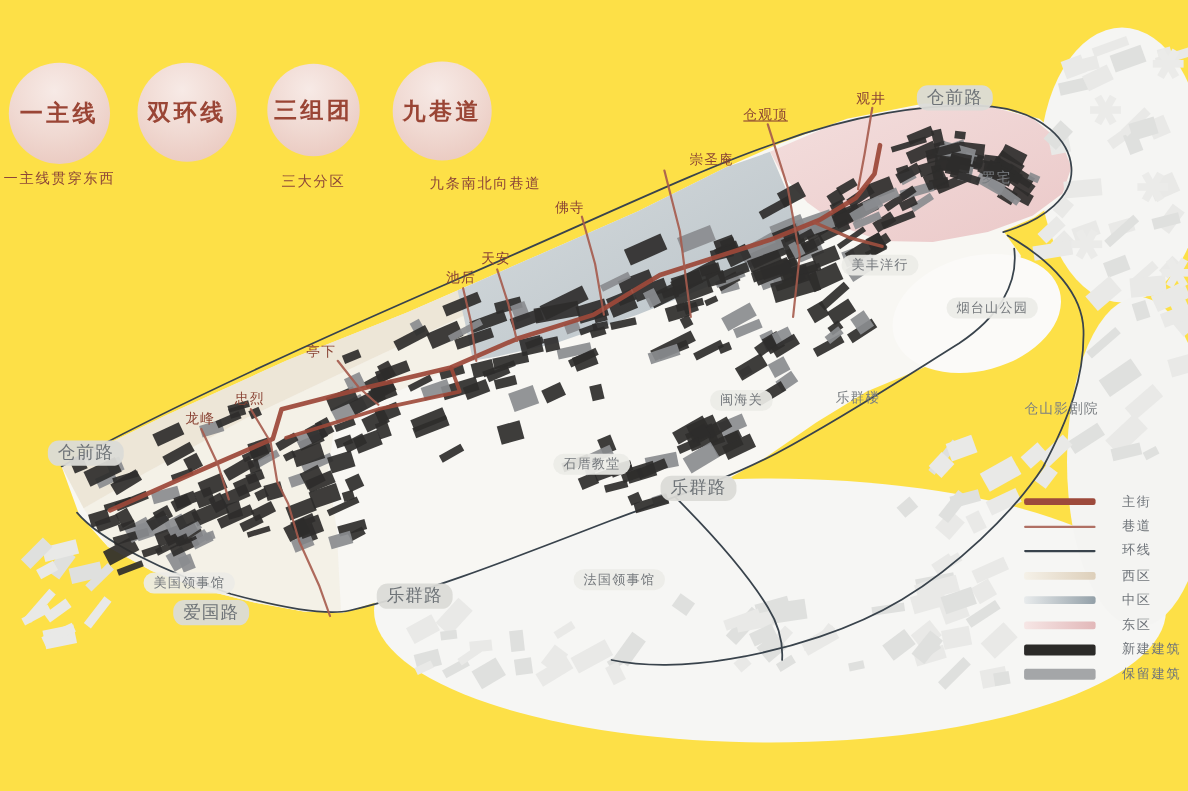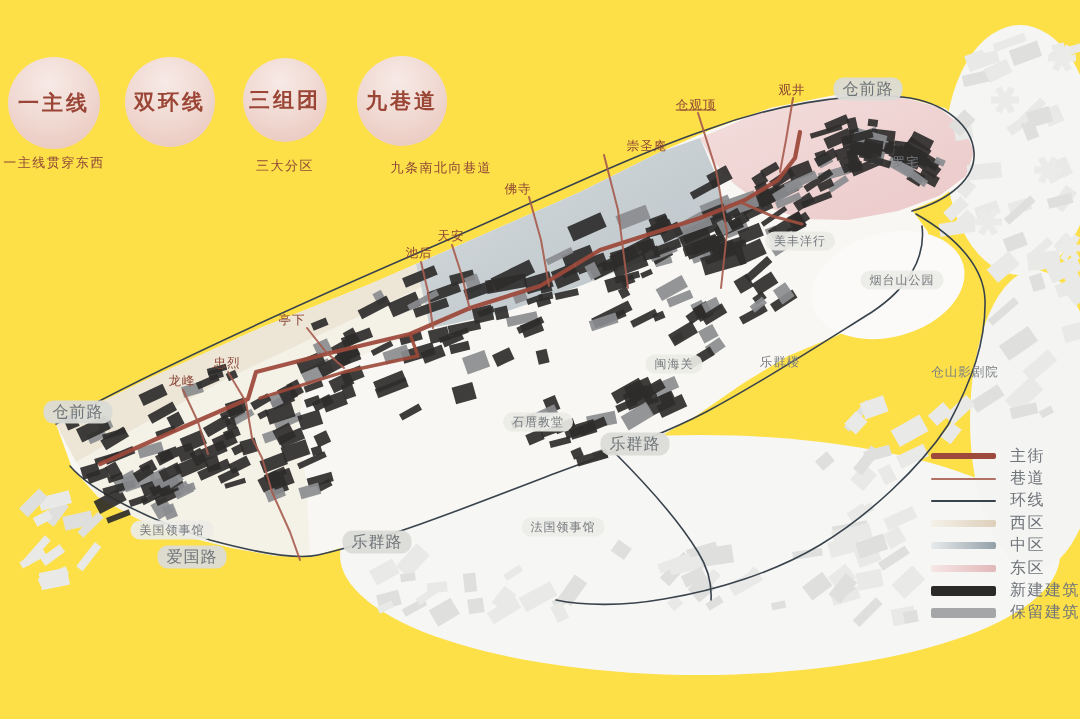--- a/index.html
+++ b/index.html
@@ -21,21 +21,21 @@
       background:radial-gradient(circle at 45% 28%, #f7eae6 0%, #f0d9d2 48%, #e8c3b9 100%);z-index:4;}
   .concept-title{font-family:"DejaVu Serif",serif;font-weight:bold;font-size:21px;color:#9a4535;
       letter-spacing:3px;}
   .concept-desc{position:absolute;text-align:center;color:#8d4638;font-size:13px;line-height:21px;
       letter-spacing:1.5px;font-family:"DejaVu Serif",serif;z-index:4;width:180px;}
 
   
   #legend{position:absolute;left:931px;top:445px;z-index:6;}
   .legend-row{display:flex;align-items:center;height:22.4px;}
   .legend-swatch{width:65px;flex:0 0 65px;border-radius:2px;}
-  .legend-label{margin-left:14px;font-size:16px;color:#6f747a;letter-spacing:1.5px;}
+  .legend-label{margin-left:24px;font-size:12px;color:#6f747a;letter-spacing:1.5px;}
 </style>
 </head>
 <body>
 
 <div class="stage">
 
   <svg id="map-svg" width="1080" height="719" viewBox="0 0 1080 719">
     <defs>
       <linearGradient id="gm" x1="0" y1="0" x2="1" y2="1">
         <stop offset="0" stop-color="#d4dadd"></stop>

